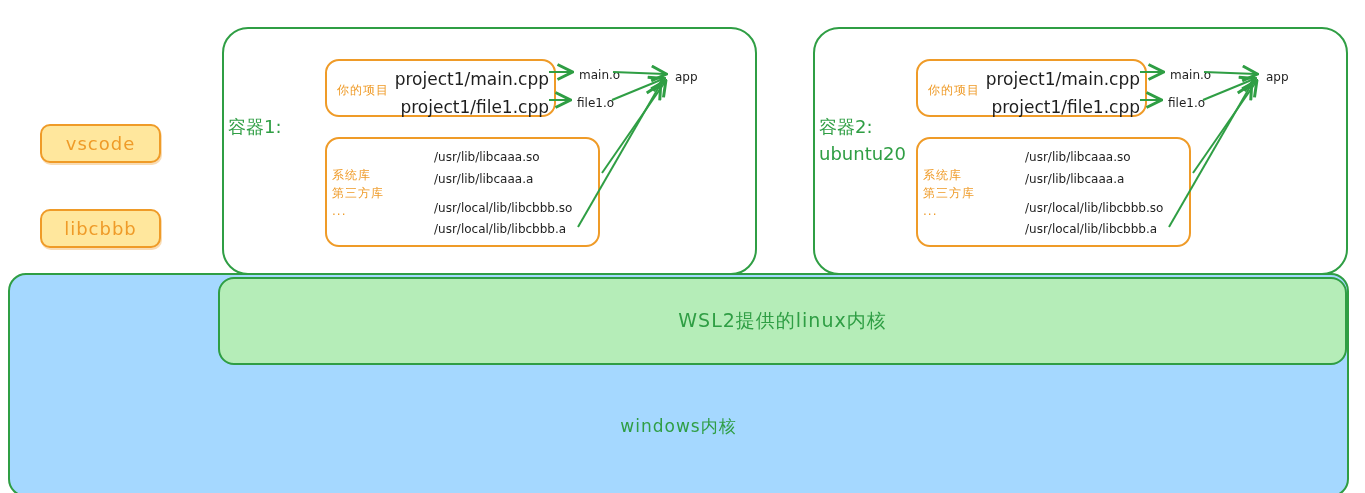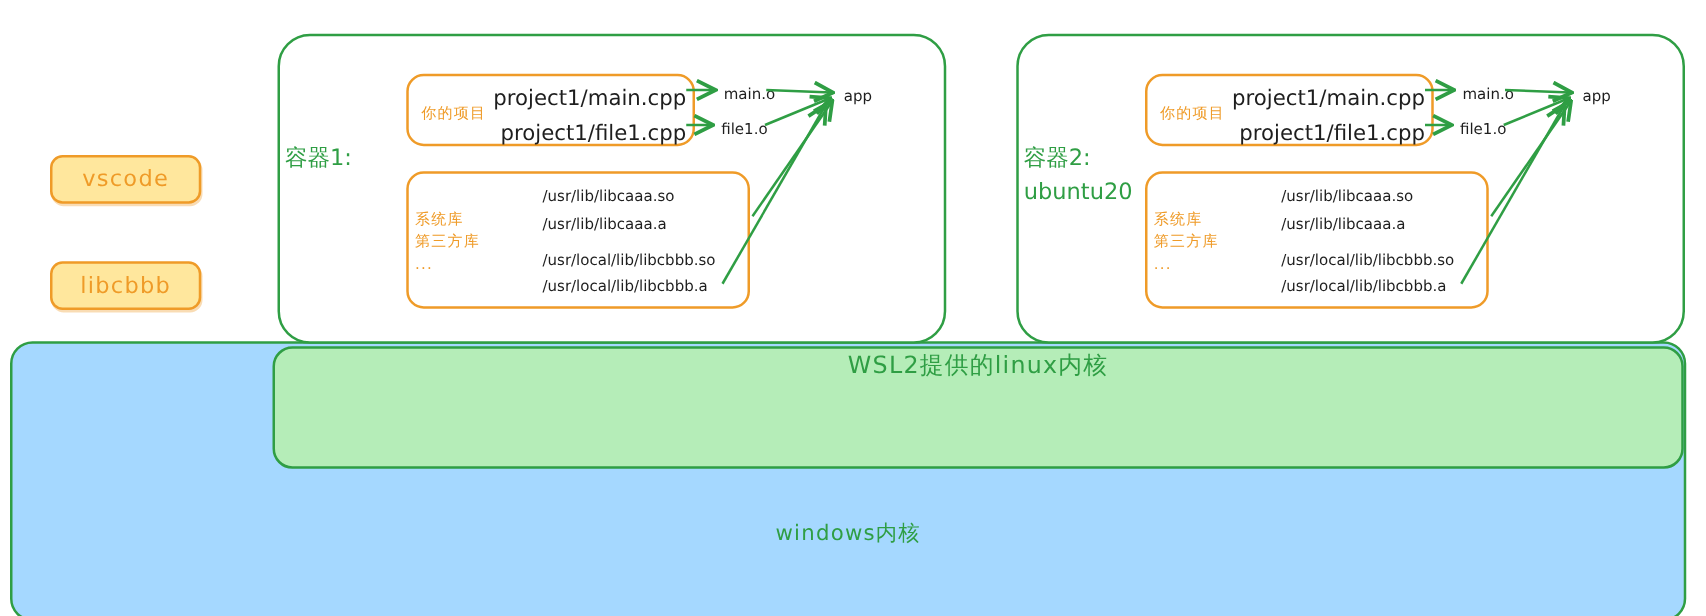--- a/index.html
+++ b/index.html
@@ -41,23 +41,23 @@
   .obj.o2{left:353px;top:67px;text-align:right;}
   .obj.app{left:451px;top:41px;}
 
   .lib-box{position:absolute;left:101px;top:108px;width:275px;height:110px;
         border:2px solid var(--orange);border-radius:14px;background:#fff;}
   .lib-labels{position:absolute;left:5px;top:8px;color:var(--orange);font-size:12px;line-height:18px;letter-spacing:1px;margin-top:19px;}
   .libfile{position:absolute;left:107px;color:var(--ink);font-size:12px;white-space:nowrap;}
   .libfile.f1{top:11px;} .libfile.f2{top:33px;} .libfile.f3{top:62px;} .libfile.f4{top:83px;}
 
   
-  .band-wsl2{position:absolute;left:218px;top:277px;width:1129px;height:98px;
+  .band-wsl2{position:absolute;left:218px;top:277px;width:1129px;height:88px;
         background:var(--green-fill);border:2px solid var(--green);border-radius:16px;
-        z-index:2;display:flex;align-items:flex-start;justify-content:center;}
+        z-index:2;display:flex;align-items:center;justify-content:center;}
   .band-wsl2 .band-text{color:var(--green);font-size:19px;letter-spacing:1px;}
   .band-windows{position:absolute;left:8px;top:273px;width:1341px;height:224px;
         background:var(--blue-fill);border:2px solid var(--green);border-radius:18px;z-index:1;}
   .band-windows .band-text{position:absolute;left:0;right:0;top:140px;text-align:center;
         color:var(--green);font-size:17px;letter-spacing:1px;}
 
   
   svg.arrows{position:absolute;left:0;top:0;width:1365px;height:493px;z-index:4;pointer-events:none;}
   svg.arrows line{stroke:var(--green);stroke-width:2;}
 </style>

